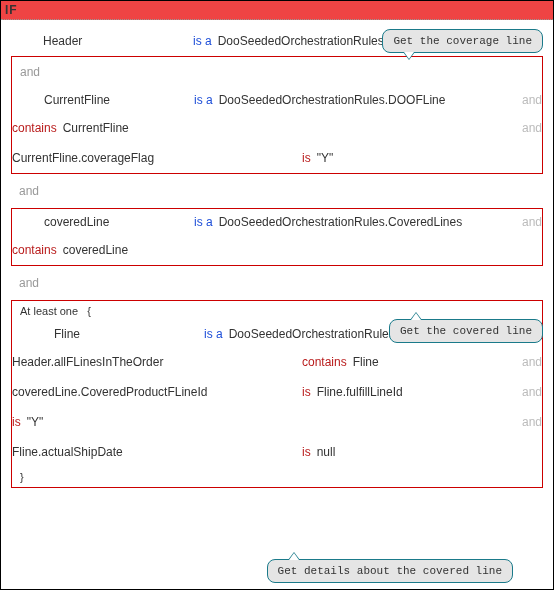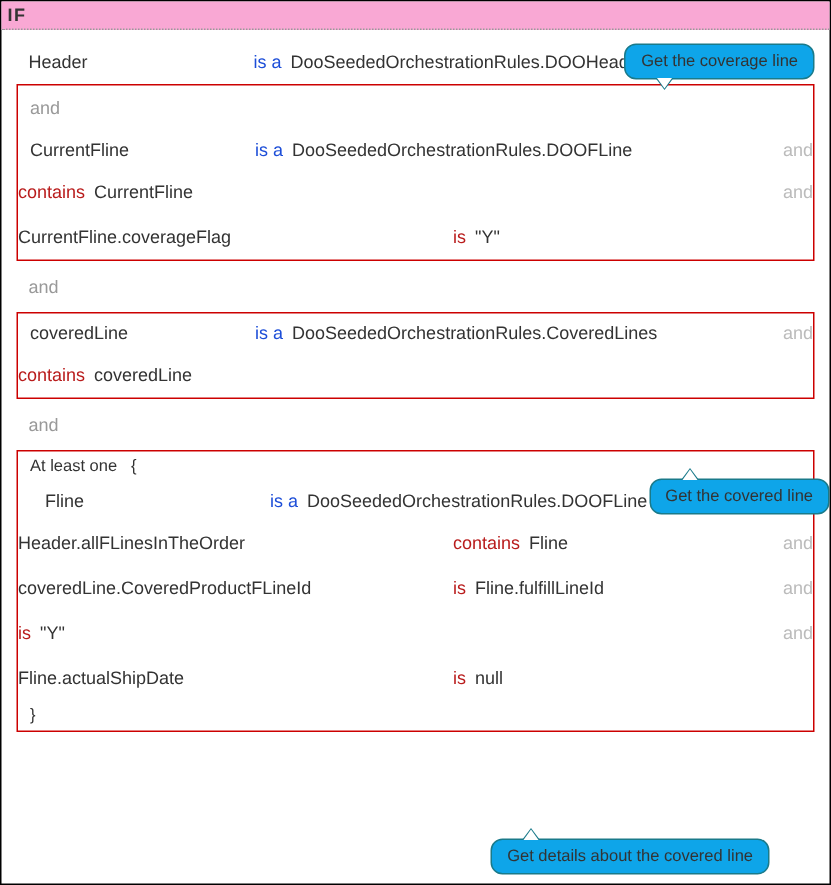--- a/index.html
+++ b/index.html
@@ -15,34 +15,34 @@
   .outer-border {
     position: absolute;
     top: 0; left: 0; right: 0; bottom: 0;
     border: 1px solid #000;
   }
   .if-header {
     font-weight: bold;
     font-size: 12px;
     padding: 2px 4px;
     border-bottom: 1px dotted #999;
-    background: #f9a8d4;
+    background: #ef4444;
     letter-spacing: 1px;
   }
   .content {
     padding: 8px 10px 10px 10px;
   }
   .row {
     display: flex;
     align-items: baseline;
     padding: 6px 0;
   }
   .indent-1 { padding-left: 8px; }
   .indent-2 { padding-left: 18px; }
-  .col-subject { width: 150px; flex-shrink: 0; }
+  .col-subject { width: 150px; flex-shrink: 0; margin-left: 24px; }
   .col-op { color: #1d4ed8; padding-right: 6px; }
   .col-val { flex: 1; }
   .col-trail { color: #bbb; padding-left: 10px; }
   .and-row {
     color: #999;
     padding: 8px 8px;
   }
   .box-red {
     border: 1px solid #c00;
     margin: 2px 0;
@@ -56,28 +56,29 @@
   .attr-op { color: #b91c1c; padding-right: 6px; }
   .attr-val { flex: 1; color: #333; }
   .attr-trail { color: #bbb; padding-left: 8px; text-align: right; width: 40px; }
   .brace-open, .brace-close {
     padding: 4px 8px;
     font-size: 11px;
   }
   
   .callout {
     position: absolute;
-    background: #0ea5e9;
+    background: #e5e5e5;
     border: 1px solid #1a7a8a;
     border-radius: 8px;
     padding: 4px 10px;
     font-size: 11px;
     color: #333;
     line-height: 1.3;
     z-index: 10;
+    font-family: Liberation Mono, monospace;
   }
   .callout-tail {
     position: absolute;
     width: 0; height: 0;
   }
   .tail-up {
     border-left: 6px solid transparent;
     border-right: 6px solid transparent;
     border-bottom: 8px solid #1a7a8a;
     top: -8px;
@@ -204,21 +205,21 @@
       </div>
     </div>
 
   </div>
 
   <div class="callout" style="top:28px; right:10px;">
     <div class="callout-tail tail-down"></div>
     <span>Get the coverage line</span>
   </div>
 
-  <div class="callout" style="top:318px; right:0;">
+  <div class="callout" style="top:318px; right:10px;">
     <div class="callout-tail tail-up"></div>
     <span>Get the covered line</span>
   </div>
 
   <div class="callout" style="bottom:6px; right:40px;text-align:center;">
     <div class="callout-tail tail-up"></div>
     <span>Get details about the covered line</span>
   </div>
 
 </div>

